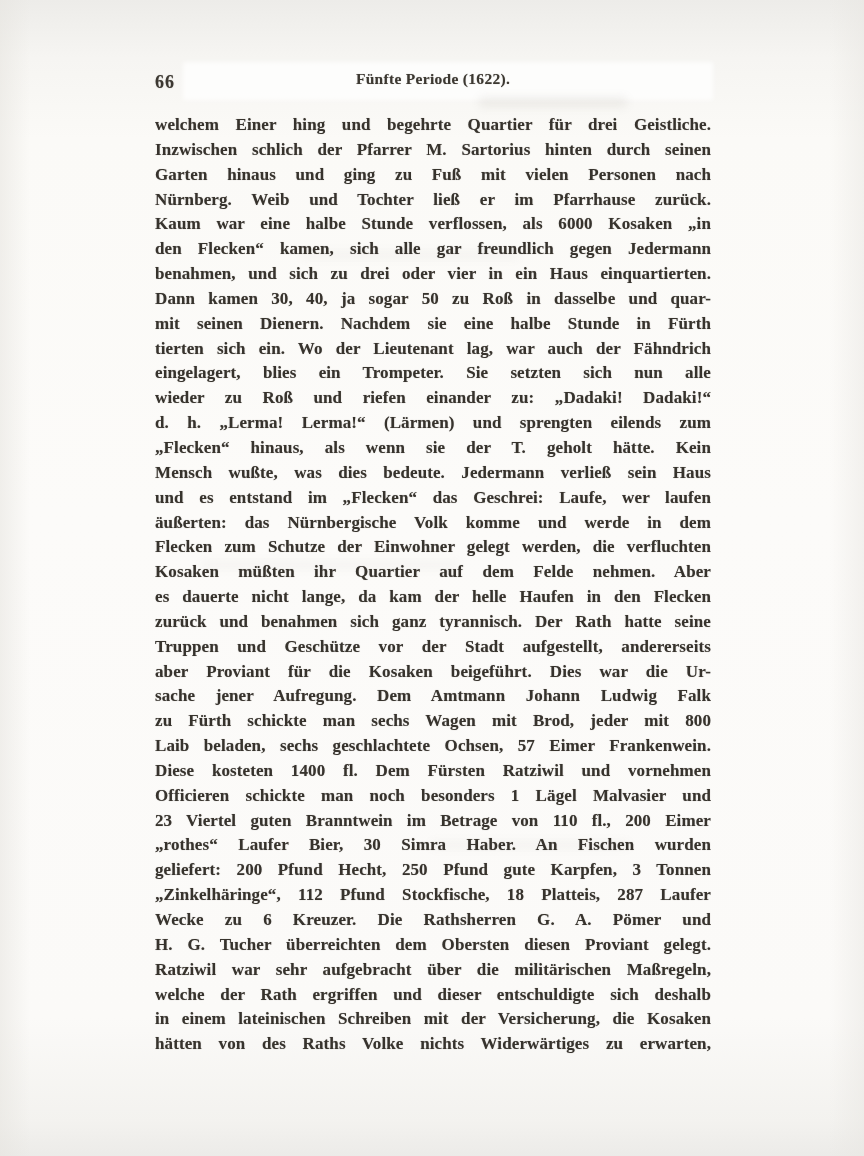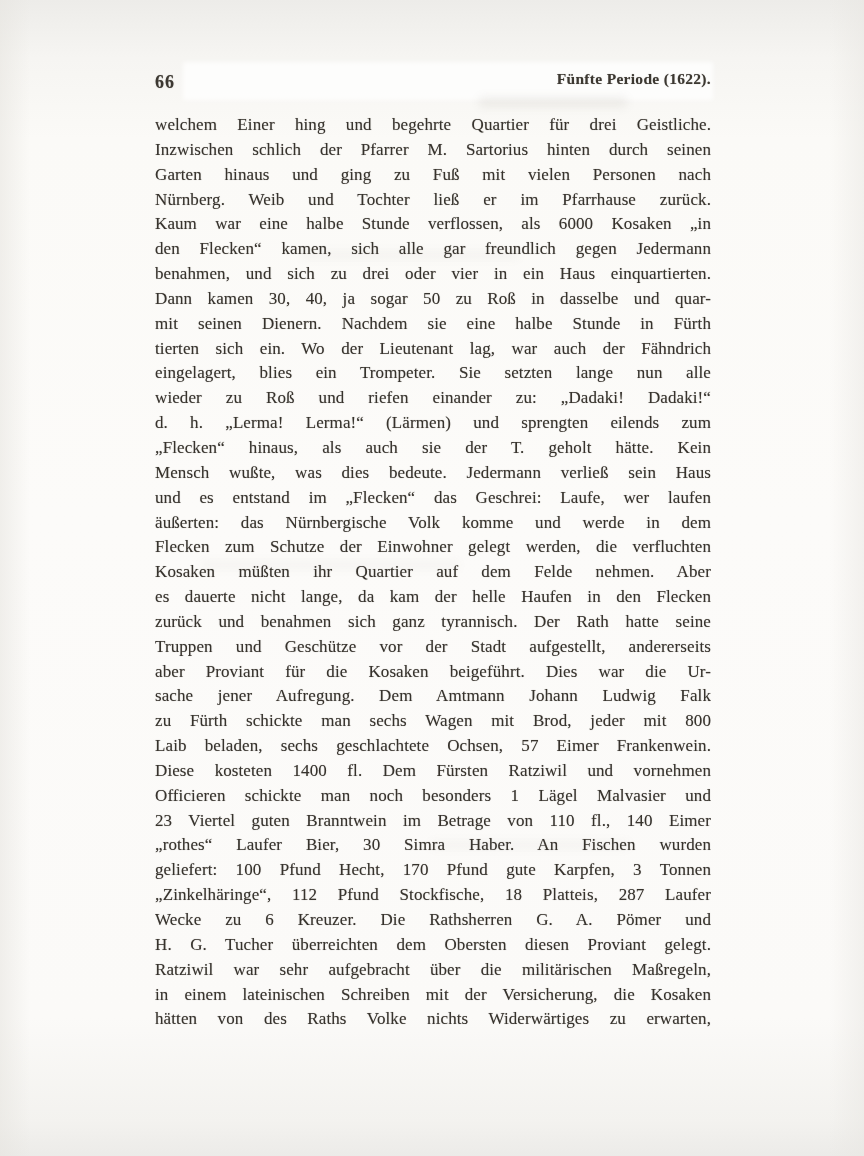--- a/index.html
+++ b/index.html
@@ -59,39 +59,39 @@
     font-weight: bold;
     letter-spacing: 1px;
     color: #3c3831;
     text-shadow: 0 0 1px rgba(60,56,49,0.45);
   }
   .header-title {
     position: absolute;
     left: 0;
     top: 2px;
     width: 100%;
-    text-align: right;
+    text-align: center;
     font-size: 15.5px;
     font-weight: bold;
     letter-spacing: 0.3px;
     color: #3c3831;
     text-shadow: 0 0 1px rgba(60,56,49,0.4);
   }
 
   .textblock {
     position: absolute;
     left: 155px;
     top: 113px;
     width: 556px;
   }
   .line {
     height: 24.85px;
     line-height: 24.85px;
     font-size: 17px;
-    font-weight: normal;
+    font-weight: bold;
     letter-spacing: 0.1px;
     text-align: justify;
     text-align-last: justify;
     color: #37332d;
     text-shadow: 0 0 1px rgba(55,51,45,0.4);
     overflow: hidden;
     white-space: nowrap;
   }
 </style>
 </head>
@@ -114,42 +114,43 @@
       <div class="line">welchem Einer hing und begehrte Quartier für drei Geistliche.</div>
       <div class="line">Inzwischen schlich der Pfarrer M. Sartorius hinten durch seinen</div>
       <div class="line">Garten hinaus und ging zu Fuß mit vielen Personen nach</div>
       <div class="line">Nürnberg. Weib und Tochter ließ er im Pfarrhause zurück.</div>
       <div class="line">Kaum war eine halbe Stunde verflossen, als 6000 Kosaken „in</div>
       <div class="line">den Flecken“ kamen, sich alle gar freundlich gegen Jedermann</div>
       <div class="line">benahmen, und sich zu drei oder vier in ein Haus einquartierten.</div>
       <div class="line">Dann kamen 30, 40, ja sogar 50 zu Roß in dasselbe und quar-</div>
       <div class="line">mit seinen Dienern. Nachdem sie eine halbe Stunde in Fürth</div>
       <div class="line">tierten sich ein. Wo der Lieutenant lag, war auch der Fähndrich</div>
-      <div class="line">eingelagert, blies ein Trompeter. Sie setzten lange nun alle</div>
+      <div class="line">eingelagert, blies ein Trompeter. Sie setzten sich nun alle</div>
       <div class="line">wieder zu Roß und riefen einander zu: „Dadaki! Dadaki!“</div>
       <div class="line">d. h. „Lerma! Lerma!“ (Lärmen) und sprengten eilends zum</div>
-      <div class="line">„Flecken“ hinaus, als auch sie der T. geholt hätte. Kein</div>
+      <div class="line">„Flecken“ hinaus, als wenn sie der T. geholt hätte. Kein</div>
       <div class="line">Mensch wußte, was dies bedeute. Jedermann verließ sein Haus</div>
       <div class="line">und es entstand im „Flecken“ das Geschrei: Laufe, wer laufen</div>
       <div class="line">äußerten: das Nürnbergische Volk komme und werde in dem</div>
       <div class="line">Flecken zum Schutze der Einwohner gelegt werden, die verfluchten</div>
       <div class="line">Kosaken müßten ihr Quartier auf dem Felde nehmen. Aber</div>
       <div class="line">es dauerte nicht lange, da kam der helle Haufen in den Flecken</div>
       <div class="line">zurück und benahmen sich ganz tyrannisch. Der Rath hatte seine</div>
       <div class="line">Truppen und Geschütze vor der Stadt aufgestellt, andererseits</div>
       <div class="line">aber Proviant für die Kosaken beigeführt. Dies war die Ur-</div>
       <div class="line">sache jener Aufregung. Dem Amtmann Johann Ludwig Falk</div>
       <div class="line">zu Fürth schickte man sechs Wagen mit Brod, jeder mit 800</div>
       <div class="line">Laib beladen, sechs geschlachtete Ochsen, 57 Eimer Frankenwein.</div>
       <div class="line">Diese kosteten 1400 fl. Dem Fürsten Ratziwil und vornehmen</div>
       <div class="line">Officieren schickte man noch besonders 1 Lägel Malvasier und</div>
-      <div class="line">23 Viertel guten Branntwein im Betrage von 110 fl., 140 Eimer</div>
+      <div class="line">23 Viertel guten Branntwein im Betrage von 110 fl., 200 Eimer</div>
       <div class="line">„rothes“ Laufer Bier, 30 Simra Haber. An Fischen wurden</div>
-      <div class="line">geliefert: 100 Pfund Hecht, 170 Pfund gute Karpfen, 3 Tonnen</div>
+      <div class="line">geliefert: 200 Pfund Hecht, 250 Pfund gute Karpfen, 3 Tonnen</div>
       <div class="line">„Zinkelhäringe“, 112 Pfund Stockfische, 18 Platteis, 287 Laufer</div>
       <div class="line">Wecke zu 6 Kreuzer. Die Rathsherren G. A. Pömer und</div>
       <div class="line">H. G. Tucher überreichten dem Obersten diesen Proviant gelegt.</div>
       <div class="line">Ratziwil war sehr aufgebracht über die militärischen Maßregeln,</div>
+      <div class="line">welche der Rath ergriffen und dieser entschuldigte sich deshalb</div>
       <div class="line">in einem lateinischen Schreiben mit der Versicherung, die Kosaken</div>
       <div class="line">hätten von des Raths Volke nichts Widerwärtiges zu erwarten,</div>
     </div>
 
 </div>
 
 </body></html>

